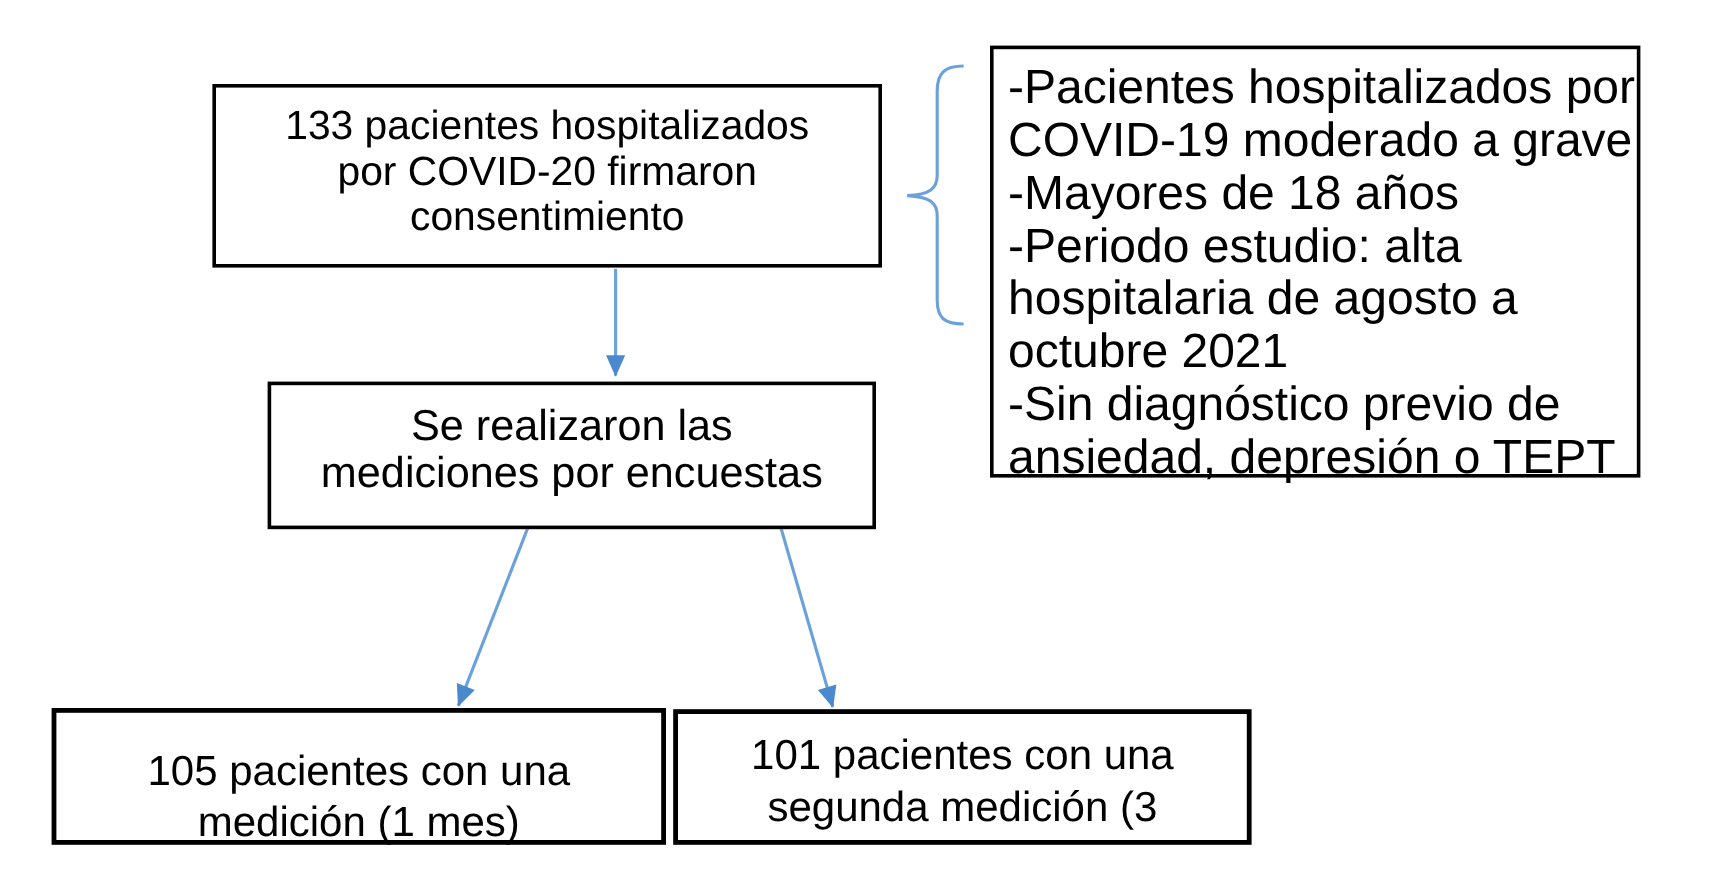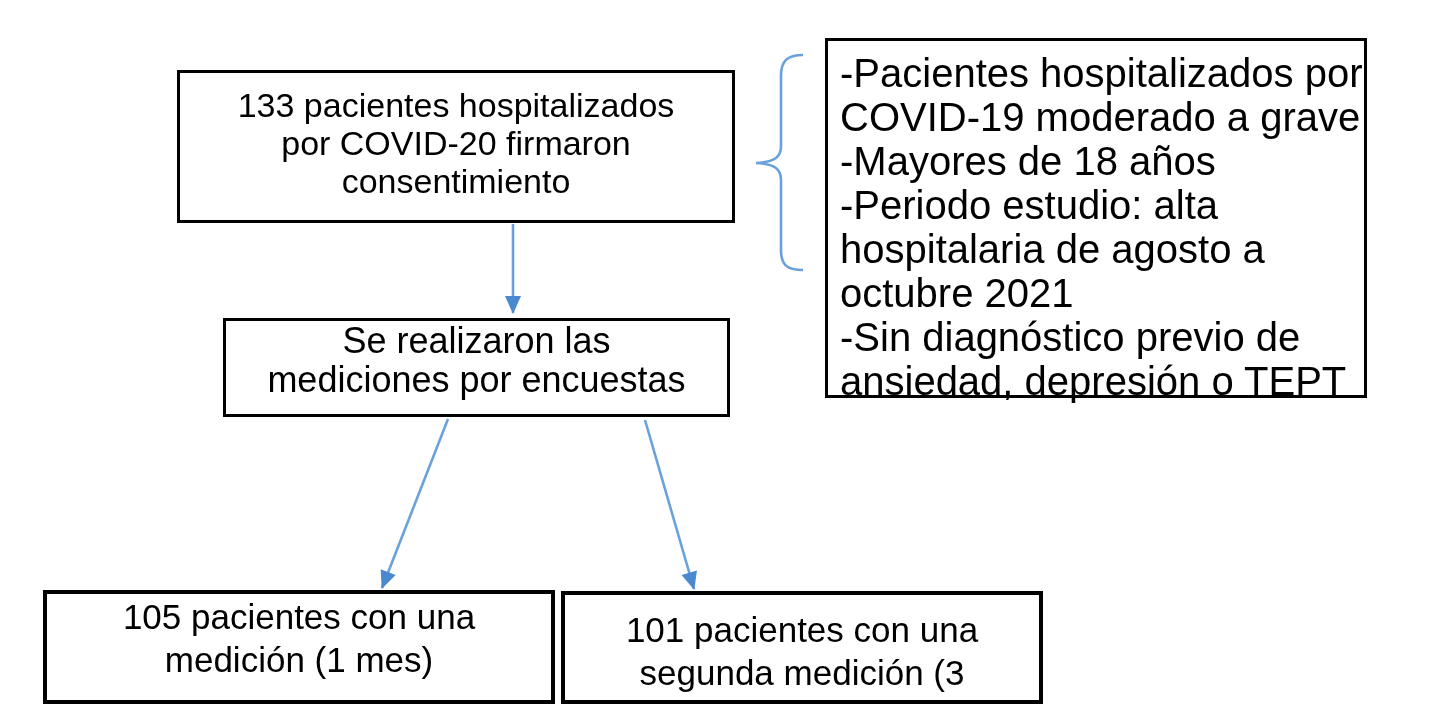--- a/index.html
+++ b/index.html
@@ -38,28 +38,29 @@
     font-size: 34px; line-height: 38px;
     padding-top: 13px;
   }
   .criteria-box {
     left: 825px; top: 38px; width: 542px; height: 360px;
     font-size: 40px; line-height: 44px;
     text-align: left;
     padding: 10px 6px 12px 12px;
   }
   .measurements-box {
-    left: 223px; top: 318px; width: 507px; height: 99px;
+    left: 223px; top: 318px; width: 507px; height: 123px;
     font-size: 36px; line-height: 39px;
+    padding-top: 14px;
   }
   .first-box {
     left: 43px; top: 590px; width: 512px; height: 114px;
     border-width: 4px;
     font-size: 35px; line-height: 43px;
-    padding-top: 1px;
+    padding-top: 27px;
   }
   .second-box {
     left: 561px; top: 591px; width: 482px; height: 113px;
     border-width: 4px;
     font-size: 35px; line-height: 43px;
     padding-top: 13px;
   }
 </style>
 </head>
 <body>

